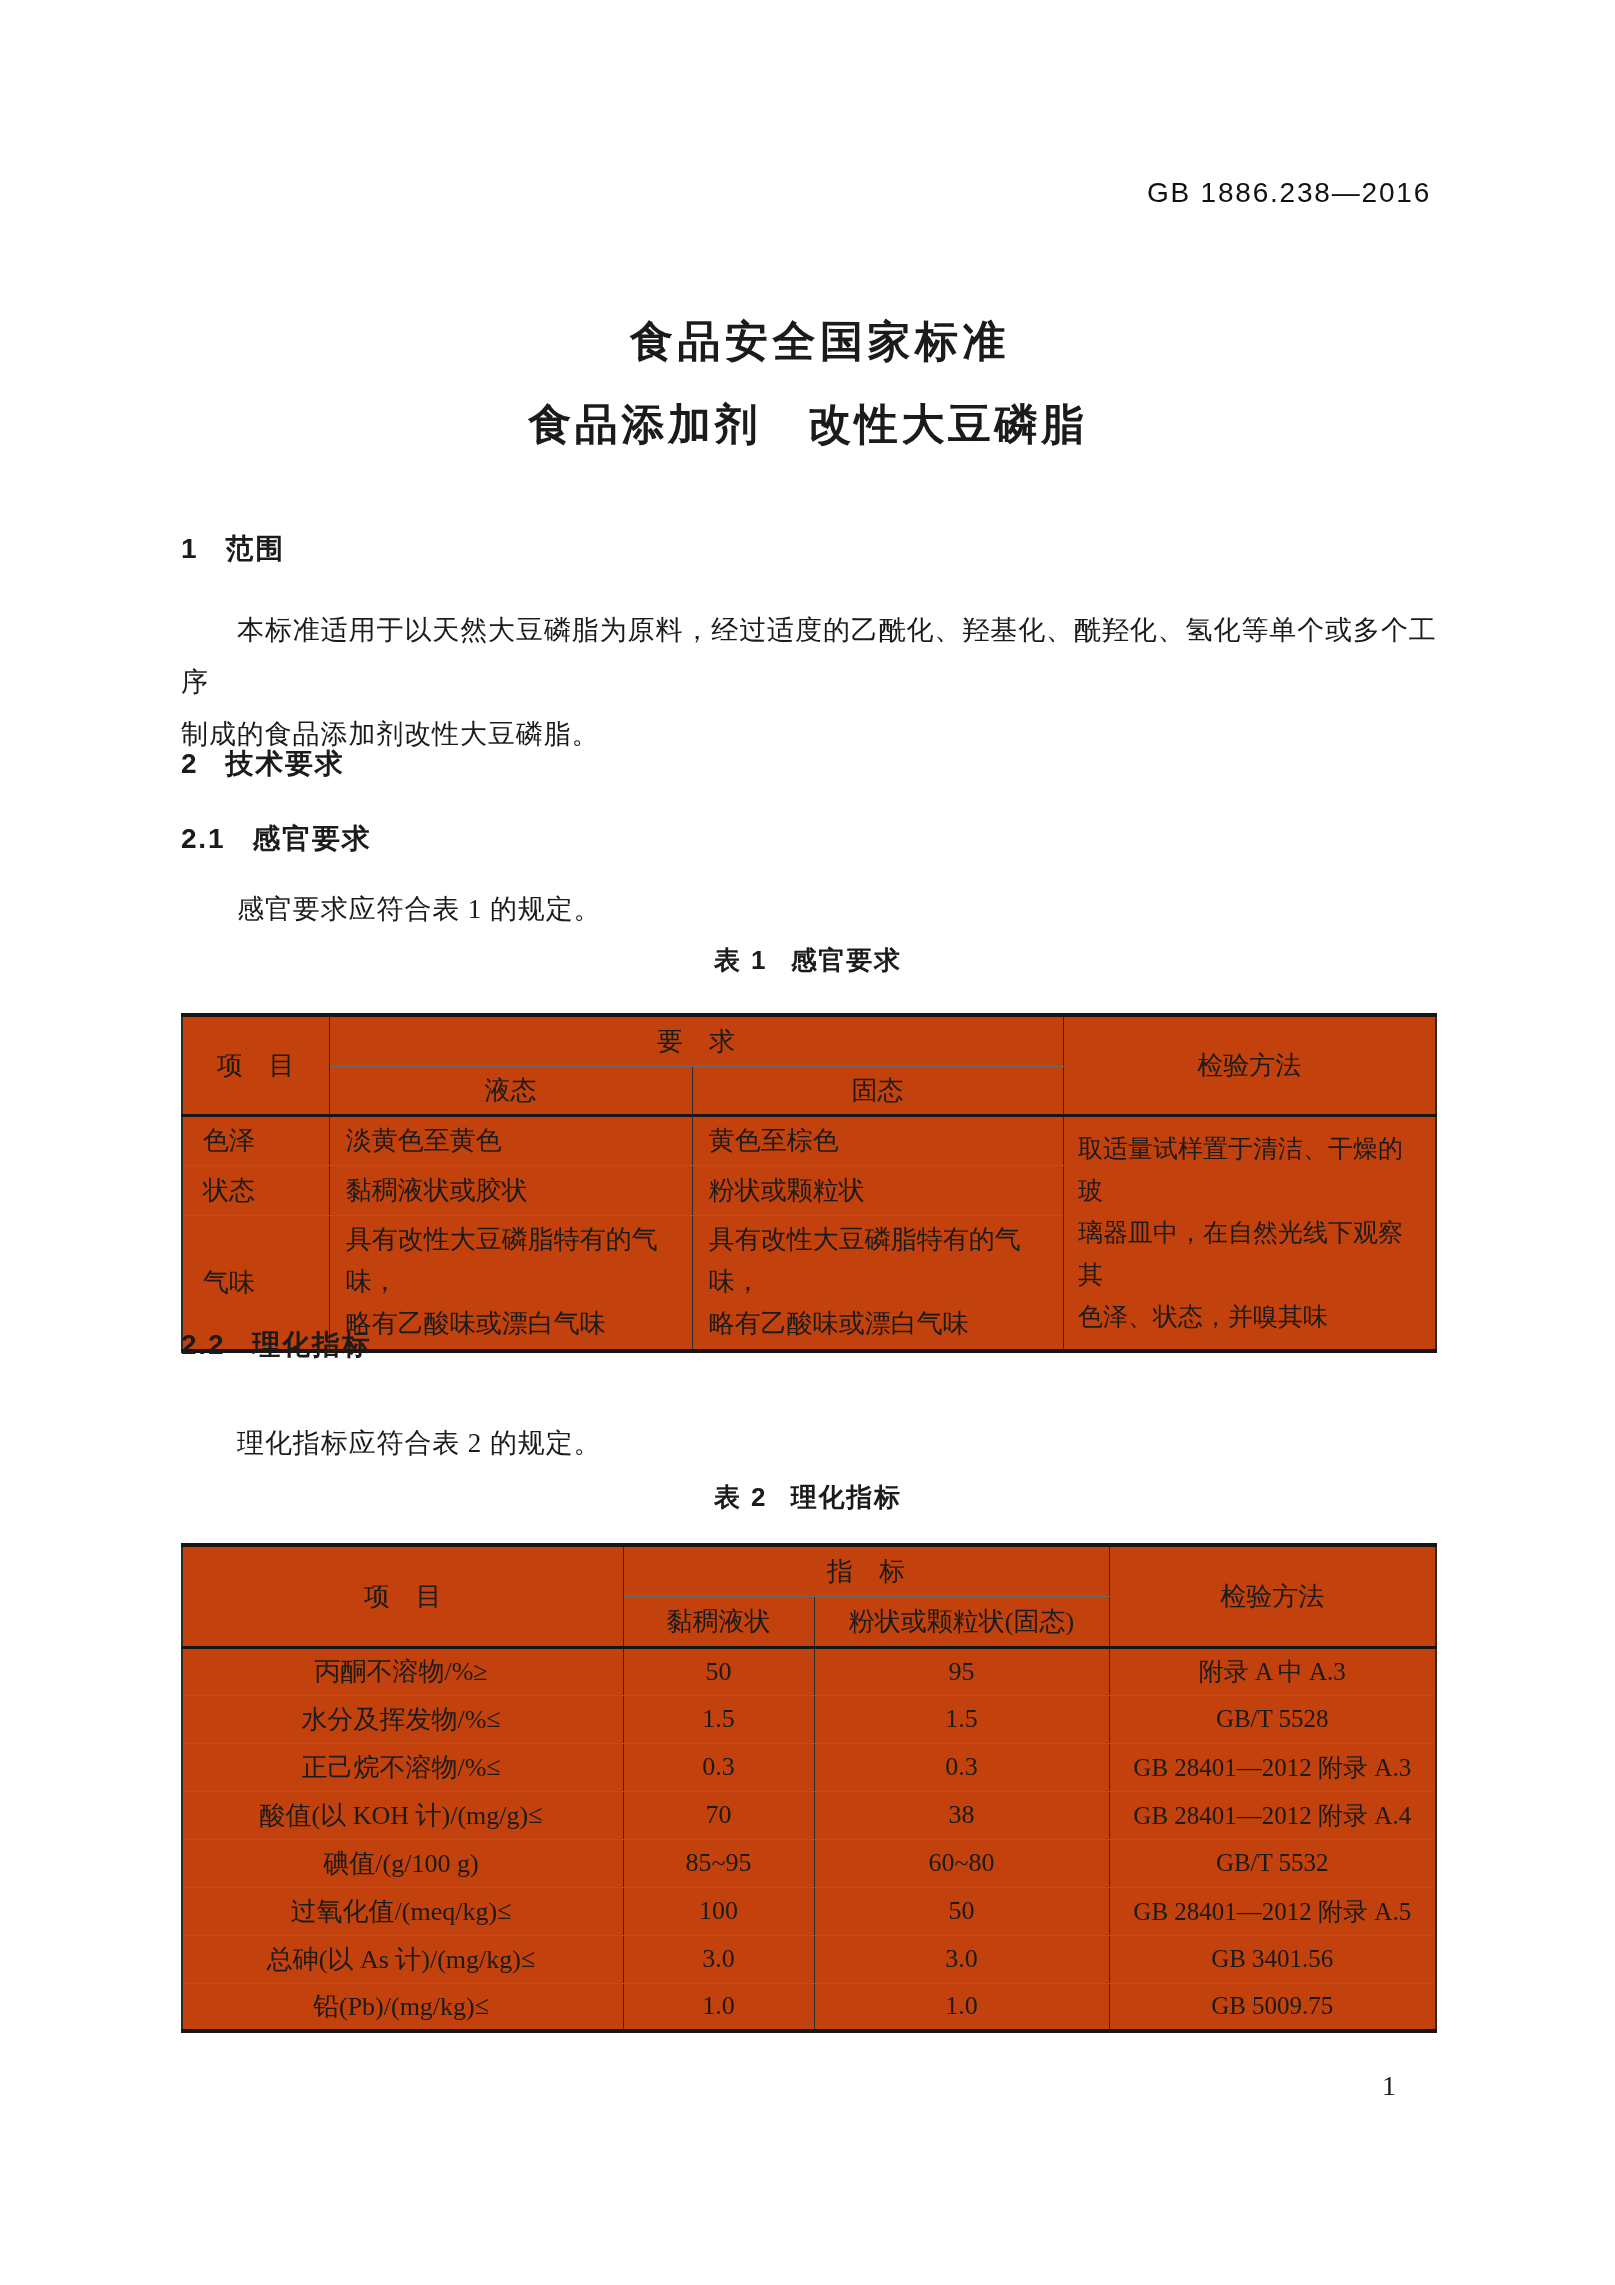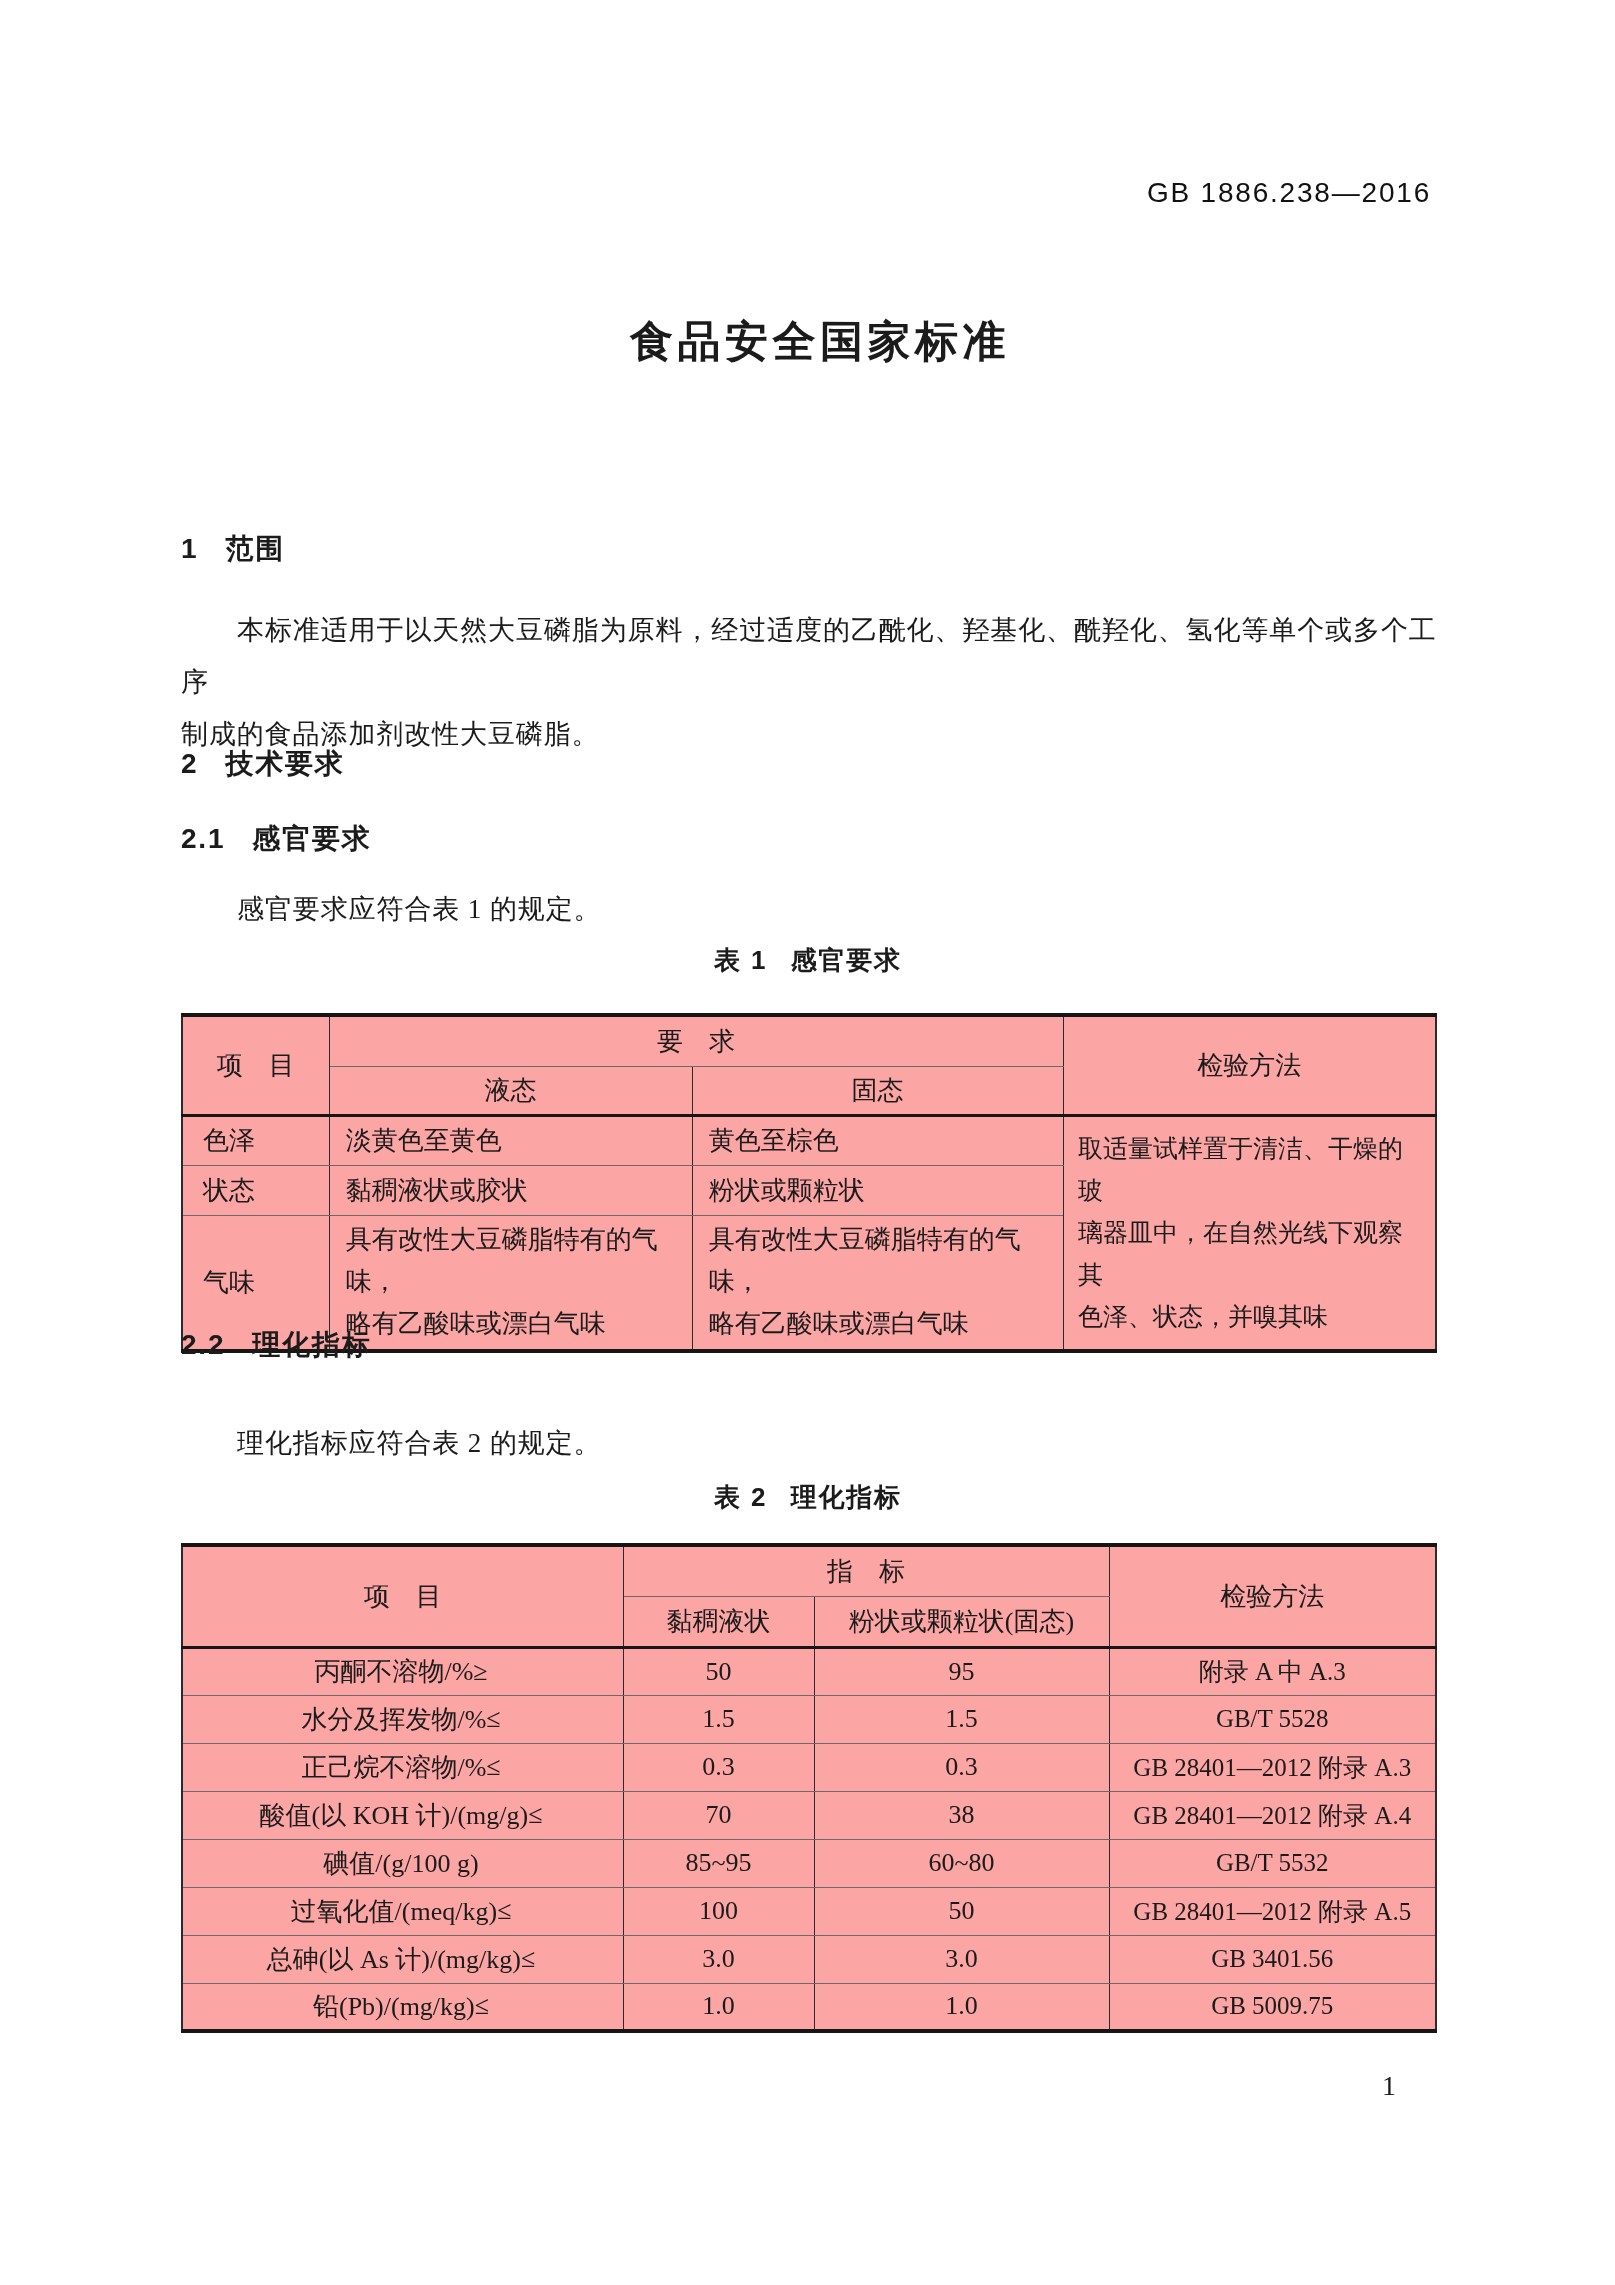--- a/index.html
+++ b/index.html
@@ -65,21 +65,21 @@
     font-weight:bold; font-size:26px; letter-spacing:1.8px;
   }
   #caption-1 { top:943px; }
   #caption-2 { top:1480px; }
   .tbl-caption .cap-title { margin-left:23.5px; }
 
   
   table.gb {
     position:absolute; left:181px; width:1254px;
     border-collapse:collapse; table-layout:fixed;
-    background:#fca5a5;
+    background:#c2410c;
     font-size:26px;
   }
   #table-1 { top:1013px; }
   #table-2 { top:1543px; }
   table.gb th, table.gb td {
     border-left:1.8px solid #2b2b2b;
     border-right:1.8px solid #2b2b2b;
     border-top:1.8px solid #6a6a6a;
     border-bottom:1.8px solid #6a6a6a;
     vertical-align:middle;
@@ -120,20 +120,23 @@
   }
 </style>
 </head>
 <body>
 
 <div class="page">
 
   <div class="doc-code">GB 1886.238—2016</div>
 
   <div class="title-main">食品安全国家标准</div>
+  <div class="title-sub">
+    <span>食品添加剂</span><span class="part2">改性大豆磷脂</span>
+  </div>
 
   <div class="section" id="sec-1">
     <span class="sec-num">1</span><span>范围</span>
   </div>
 
   <div class="para" id="para-scope">
     <div class="para-line indent">本标准适用于以天然大豆磷脂为原料，经过适度的乙酰化、羟基化、酰羟化、氢化等单个或多个工序</div>
     <div class="para-line">制成的食品添加剂改性大豆磷脂。</div>
   </div>
 

